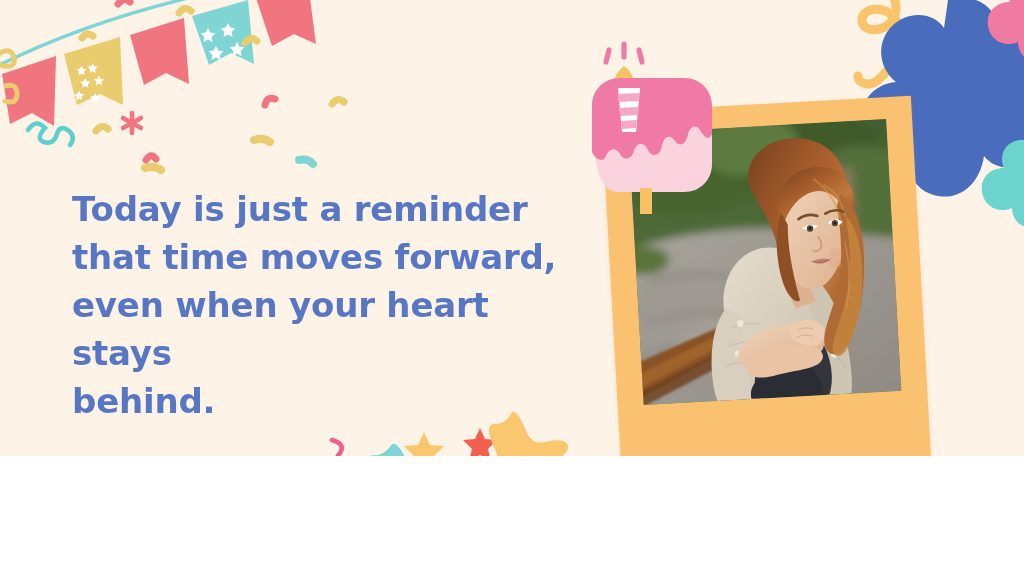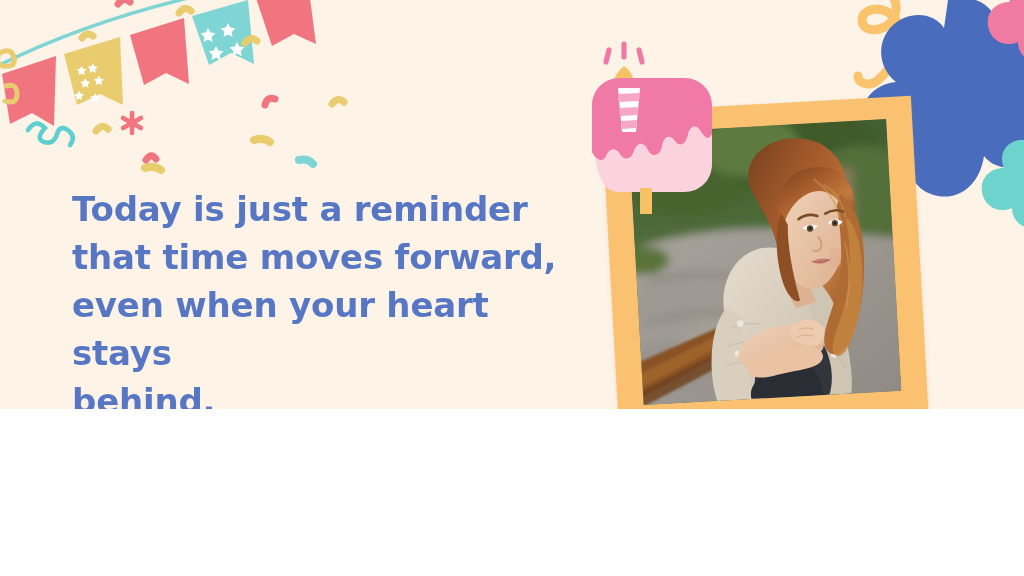--- a/index.html
+++ b/index.html
@@ -3,21 +3,21 @@
 <meta charset="utf-8">
 <style>
   html, body {
     margin: 0;
     padding: 0;
     background: #ffffff;
   }
   #canvas {
     position: relative;
     width: 1024px;
-    height: 409px;
+    height: 456px;
     overflow: hidden;
     background: #fdf3e7;
     font-family: "DejaVu Sans", sans-serif;
   }
 
   
   #quote {
     position: absolute;
     left: 72px;
     top: 186px;

